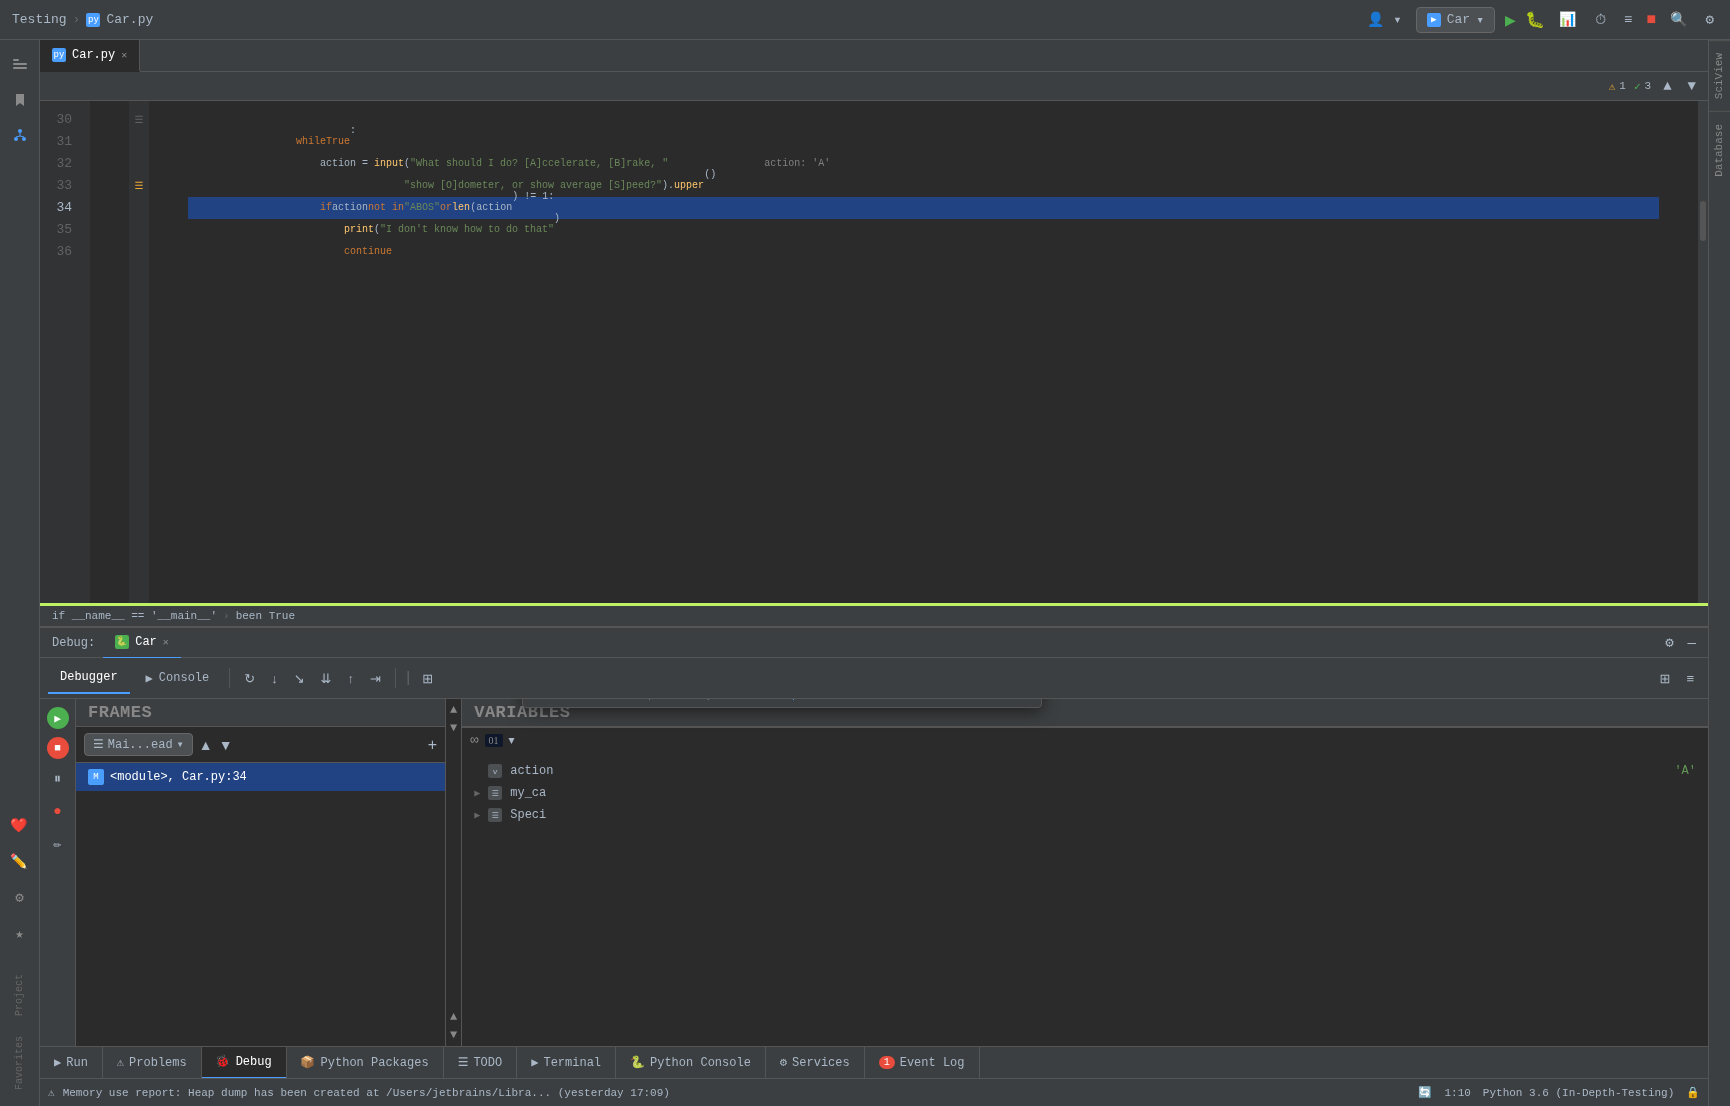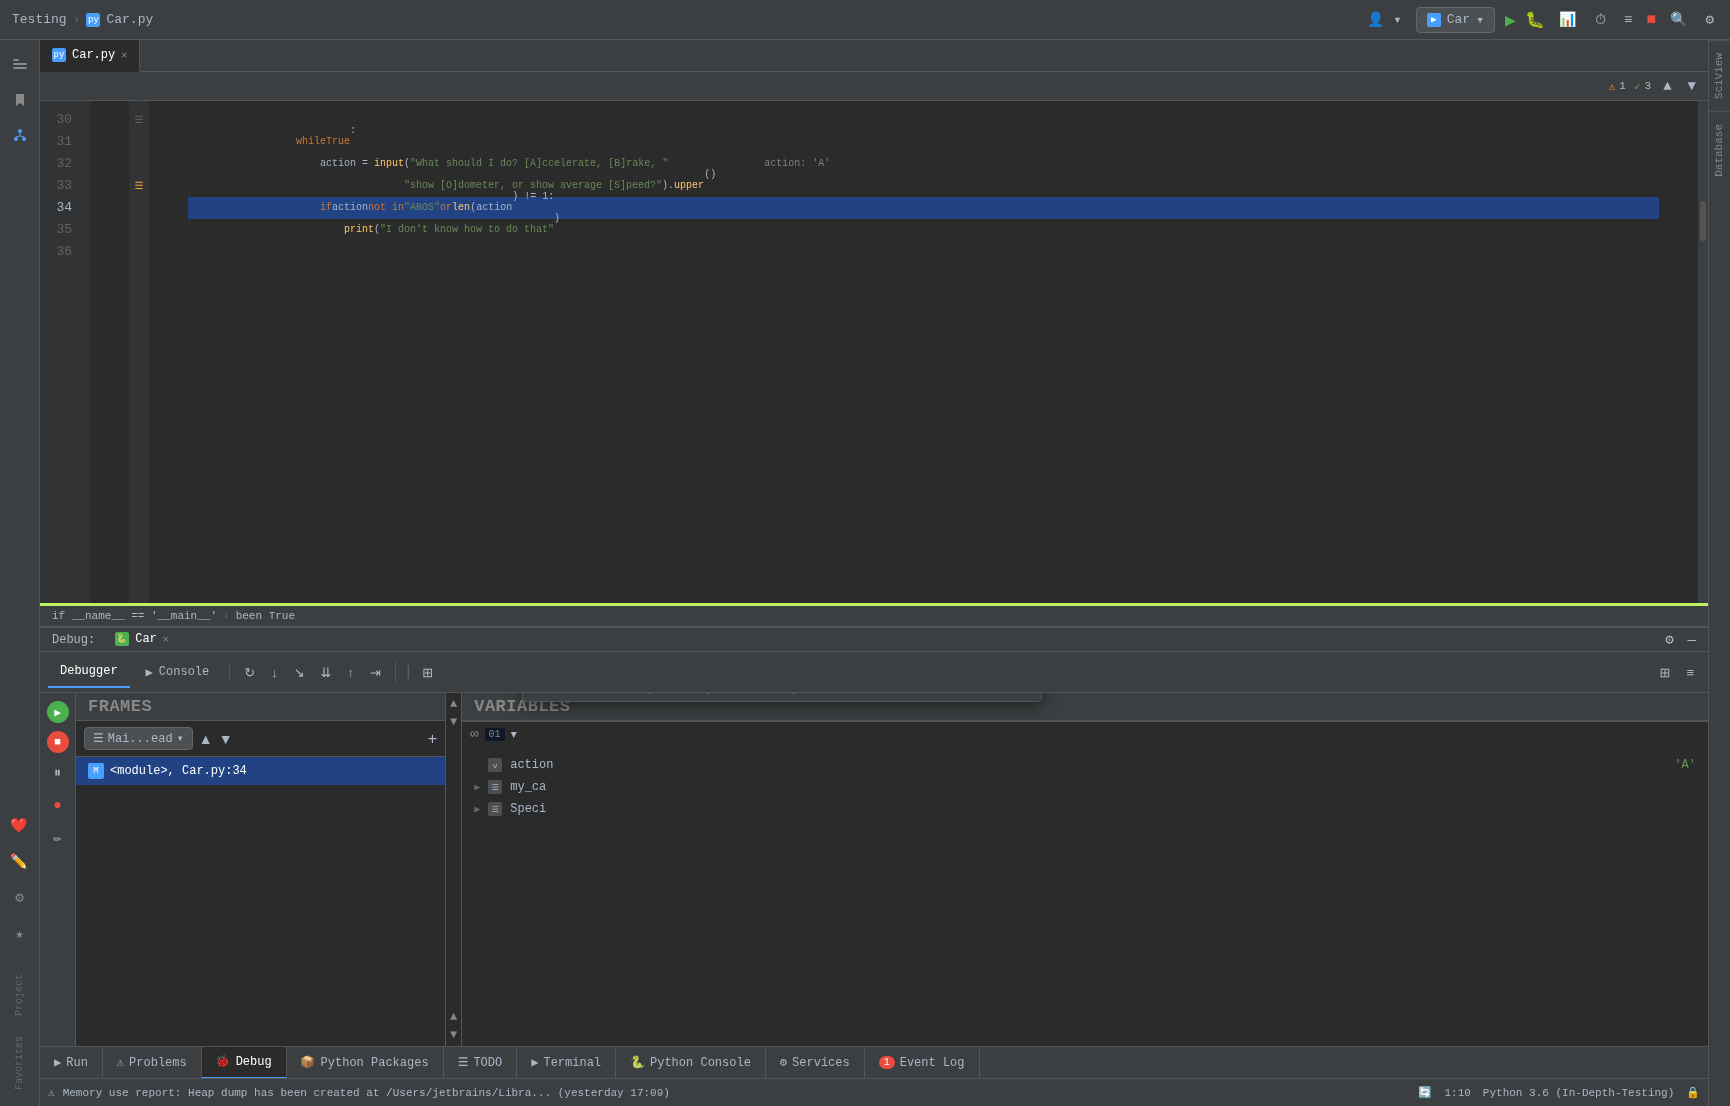--- a/index.html
+++ b/index.html
@@ -59,21 +59,21 @@
     
     .breadcrumb-bar { background: #3c3f41; padding: 4px 12px; font-size: 11px; color: #a9b7c6; border-top: 3px solid #bef264; display: flex; align-items: center; gap: 6px; flex-shrink: 0; }
     .breadcrumb-sep { color: #666; }
 
     
     .editor-scrollbar { width: 10px; background: #3c3f41; flex-shrink: 0; position: relative; }
     .scrollbar-thumb { background: #555; width: 6px; margin: 0 2px; border-radius: 3px; height: 40px; position: absolute; top: 20%; }
 
     
     .debug-section { height: 420px; background: #2b2b2b; display: flex; flex-direction: column; border-top: 2px solid #555; flex-shrink: 0; }
-    .debug-tab-bar { background: #3c3f41; display: flex; align-items: center; height: 24px; border-bottom: 1px solid #555; padding-left: 4px; flex-shrink: 0; }
+    .debug-tab-bar { background: #3c3f41; display: flex; align-items: center; height: 30px; border-bottom: 1px solid #555; padding-left: 4px; flex-shrink: 0; }
     .debug-tab { display: flex; align-items: center; gap: 6px; padding: 0 12px; height: 32px; cursor: pointer; font-size: 12px; color: #a9b7c6; }
     .debug-tab.active { color: #ffffff; border-bottom: 2px solid #4a9eff; }
     .debug-label { color: #a9b7c6; font-size: 12px; padding: 0 8px; }
     .debug-tab-actions { margin-left: auto; display: flex; align-items: center; gap: 6px; padding-right: 8px; }
 
     
     .debug-toolbar { background: #3c3f41; display: flex; align-items: center; padding: 4px 8px; gap: 4px; border-bottom: 1px solid #555; flex-shrink: 0; }
     .debug-tool-btn { background: none; border: none; color: #a9b7c6; cursor: pointer; padding: 3px 6px; border-radius: 3px; font-size: 13px; }
     .debug-separator { width: 1px; height: 20px; background: #555; margin: 0 4px; }
 
@@ -95,21 +95,21 @@
     .var-item { padding: 4px 12px; display: flex; align-items: center; gap: 8px; font-size: 12px; cursor: pointer; }
     .var-arrow { color: #666; font-size: 10px; }
     .var-name { color: #a9b7c6; }
     .var-value { color: #629755; margin-left: auto; }
     .var-type-icon { width: 14px; height: 14px; background: #4c5052; border-radius: 2px; display: flex; align-items: center; justify-content: center; font-size: 8px; color: #a9b7c6; flex-shrink: 0; }
 
     
     .expr-input-area { position: relative; border-top: 1px solid #555; }
     .expr-row { display: flex; align-items: center; padding: 4px 8px; gap: 6px; }
     .infinity-icon { color: #888; font-size: 14px; }
-    .line-num-badge { background: #0f172a; color: #888; font-size: 10px; padding: 1px 4px; border-radius: 2px; }
+    .line-num-badge { background: #0f172a; color: #888; font-size: 10px; padding: 1px 4px; border-radius: 2px; font-family: Liberation Serif, serif; }
     .expr-input { flex: 1; background: #1e2228; border: 1px solid #4a9eff; border-radius: 3px; color: #a9b7c6; padding: 4px 8px; font-size: 13px; font-family: monospace; outline: none; }
     .expr-dropdown-btn { background: none; border: none; color: #a9b7c6; cursor: pointer; font-size: 12px; }
 
     
     .autocomplete { position: absolute; left: 60px; bottom: 44px; width: 520px; background: #3c3f41; border: 1px solid #555; border-radius: 4px; box-shadow: 0 4px 16px rgba(0,0,0,0.5); z-index: 100; }
     .ac-hint { padding: 6px 12px; font-size: 11px; color: #888; display: flex; align-items: center; gap: 6px; border-top: 1px solid #555; }
     .ac-next-tip { color: #4a9eff; cursor: pointer; }
     .ac-more-btn { margin-left: auto; color: #888; cursor: pointer; }
 
     
@@ -256,20 +256,23 @@
           </div>
           <div class="code-line">
             &nbsp;&nbsp;&nbsp;&nbsp;&nbsp;&nbsp;&nbsp;&nbsp;&nbsp;&nbsp;&nbsp;&nbsp;&nbsp;&nbsp;&nbsp;&nbsp;&nbsp;&nbsp;&nbsp;&nbsp;&nbsp;&nbsp;<span class="str">"show [O]dometer, or show average [S]peed?"</span>).<span class="fn">upper</span>()
           </div>
           <div class="code-line highlighted">
             &nbsp;&nbsp;&nbsp;&nbsp;&nbsp;&nbsp;&nbsp;&nbsp;<span class="kw">if</span> <span class="var">action</span> <span class="kw">not in</span> <span class="str">"ABOS"</span> <span class="kw">or</span> <span class="fn">len</span>(<span class="var">action</span>) != 1:
           </div>
           <div class="code-line">
             &nbsp;&nbsp;&nbsp;&nbsp;&nbsp;&nbsp;&nbsp;&nbsp;&nbsp;&nbsp;&nbsp;&nbsp;<span class="fn">print</span>(<span class="str">"I don't know how to do that"</span>)
           </div>
+          <div class="code-line">
+            &nbsp;&nbsp;&nbsp;&nbsp;&nbsp;&nbsp;&nbsp;&nbsp;&nbsp;&nbsp;&nbsp;&nbsp;<span class="kw">continue</span>
+          </div>
         </div>
         <div class="editor-scrollbar">
           <div class="scrollbar-thumb"></div>
         </div>
       </div>
 
       <div class="breadcrumb-bar">
         <span>if __name__ == '__main__'</span>
         <span class="breadcrumb-sep">›</span>
         <span>been True</span>

